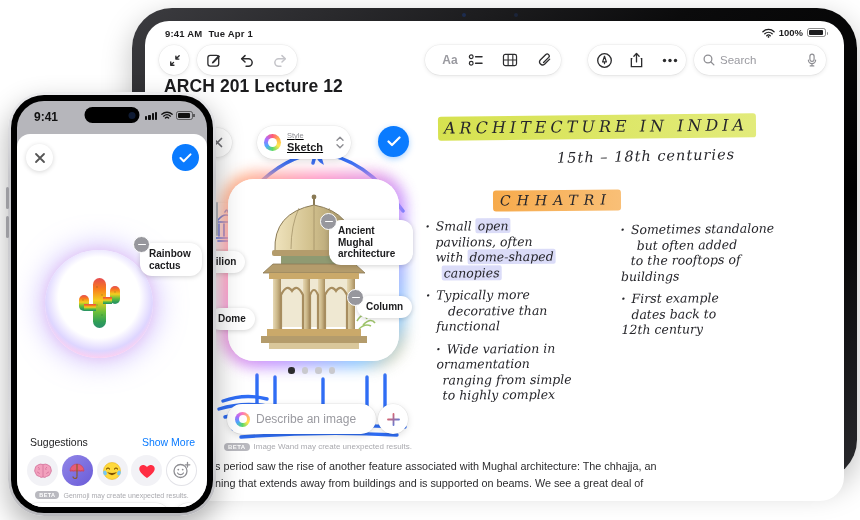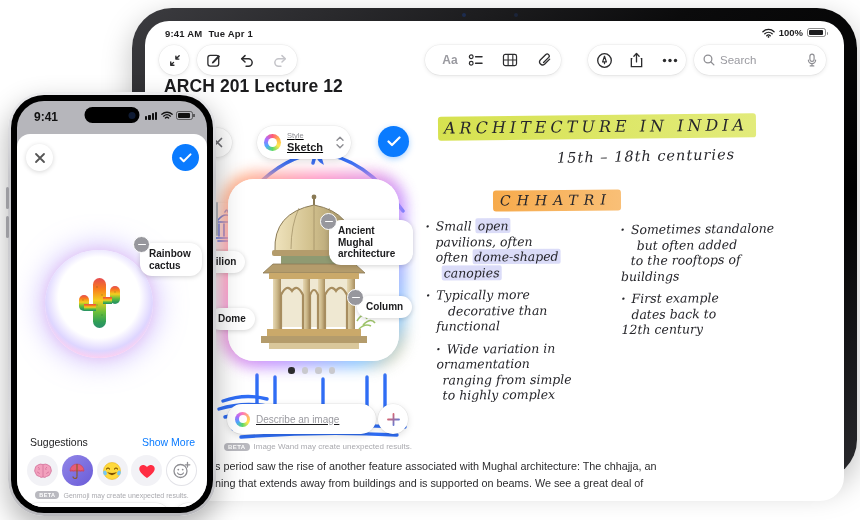--- a/index.html
+++ b/index.html
@@ -97,21 +97,21 @@
   #minus-column { left:202px; top:268px; }
   #tag-dome { left:64px; top:287px; z-index:2; }
 
   .dots { position:absolute; left:143px; top:346px; display:flex; gap:7px; }
   .dot { width:6.5px; height:6.5px; border-radius:50%; background:#c9c9ce; }
   .dot.on { background:#2c2c2e; }
 
   .describe-bar { position:absolute; left:82px; top:383px; width:149px; height:30px; border-radius:15px;
     background:#fff; box-shadow:0 0 0 .5px rgba(0,0,0,.07), 0 2px 7px rgba(0,0,0,.13);
     display:flex; align-items:center; gap:6px; padding:0 8px; }
-  .describe-bar input { border:0; outline:0; flex:1; min-width:0; font-size:10px; color:#1c1c1e; background:transparent; font-family:"Liberation Sans",sans-serif;text-decoration:underline; }
+  .describe-bar input { border:0; outline:0; flex:1; min-width:0; font-size:12px; color:#1c1c1e; background:transparent; font-family:"Liberation Sans",sans-serif; }
   .describe-bar input::placeholder { color:#9a9aa0; }
   .ai-swirl { width:15px; height:15px; border-radius:50%; flex:0 0 auto;
     background:conic-gradient(#ff7ab8,#ffb46b,#ffe84d,#5bd96a,#4da9ff,#b06bff,#ff7ab8); position:relative; }
   .ai-swirl::after { content:""; position:absolute; inset:3.5px; background:#fff; border-radius:50%; }
   .plus-btn { position:absolute; left:233px; top:383px; width:30px; height:30px; border-radius:50%; background:#fff;
     box-shadow:0 0 0 .5px rgba(0,0,0,.07), 0 2px 7px rgba(0,0,0,.13); display:flex; align-items:center; justify-content:center; cursor:pointer; }
 
   .beta-line { position:absolute; display:flex; align-items:center; gap:4px; font-size:8px; color:#a9a9ae; }
   #ipad-beta { left:68px; top:421px; width:210px; justify-content:center; }
   .beta-badge { background:#b9b9bf; color:#fff; font-size:6px; font-weight:700; padding:1px 4px; border-radius:5px; letter-spacing:.4px; }
@@ -273,21 +273,21 @@
 
       <div class="note-title">ARCH 201 Lecture 12</div>
 
       <div class="hand hw-heading"><span class="hl-green">ARCHITECTURE IN INDIA</span></div>
       <div class="hand hw-sub">15th – 18th centuries</div>
       <div class="hand hw-chhatri"><span class="hl-orange">CHHATRI</span></div>
 
       <div class="hand hw-col" id="hw-left">
         <span class="bl bdot"><span>Small </span><span class="hl-purple">open</span></span>
         <span class="bl in1">pavilions, often</span>
-        <span class="bl in1"><span>often </span><span class="hl-purple">dome-shaped</span></span>
+        <span class="bl in1"><span>with </span><span class="hl-purple">dome-shaped</span></span>
         <span class="bl in2"><span class="hl-purple">canopies</span></span>
         <span class="gap bl"></span>
         <span class="bl bdot">Typically more</span>
         <span class="bl in3">decorative than</span>
         <span class="bl in1">functional</span>
         <span class="gap bl"></span>
         <span class="bl bdot in1">Wide variation in</span>
         <span class="bl in1">ornamentation</span>
         <span class="bl in2">ranging from simple</span>
         <span class="bl in2">to highly complex</span>

